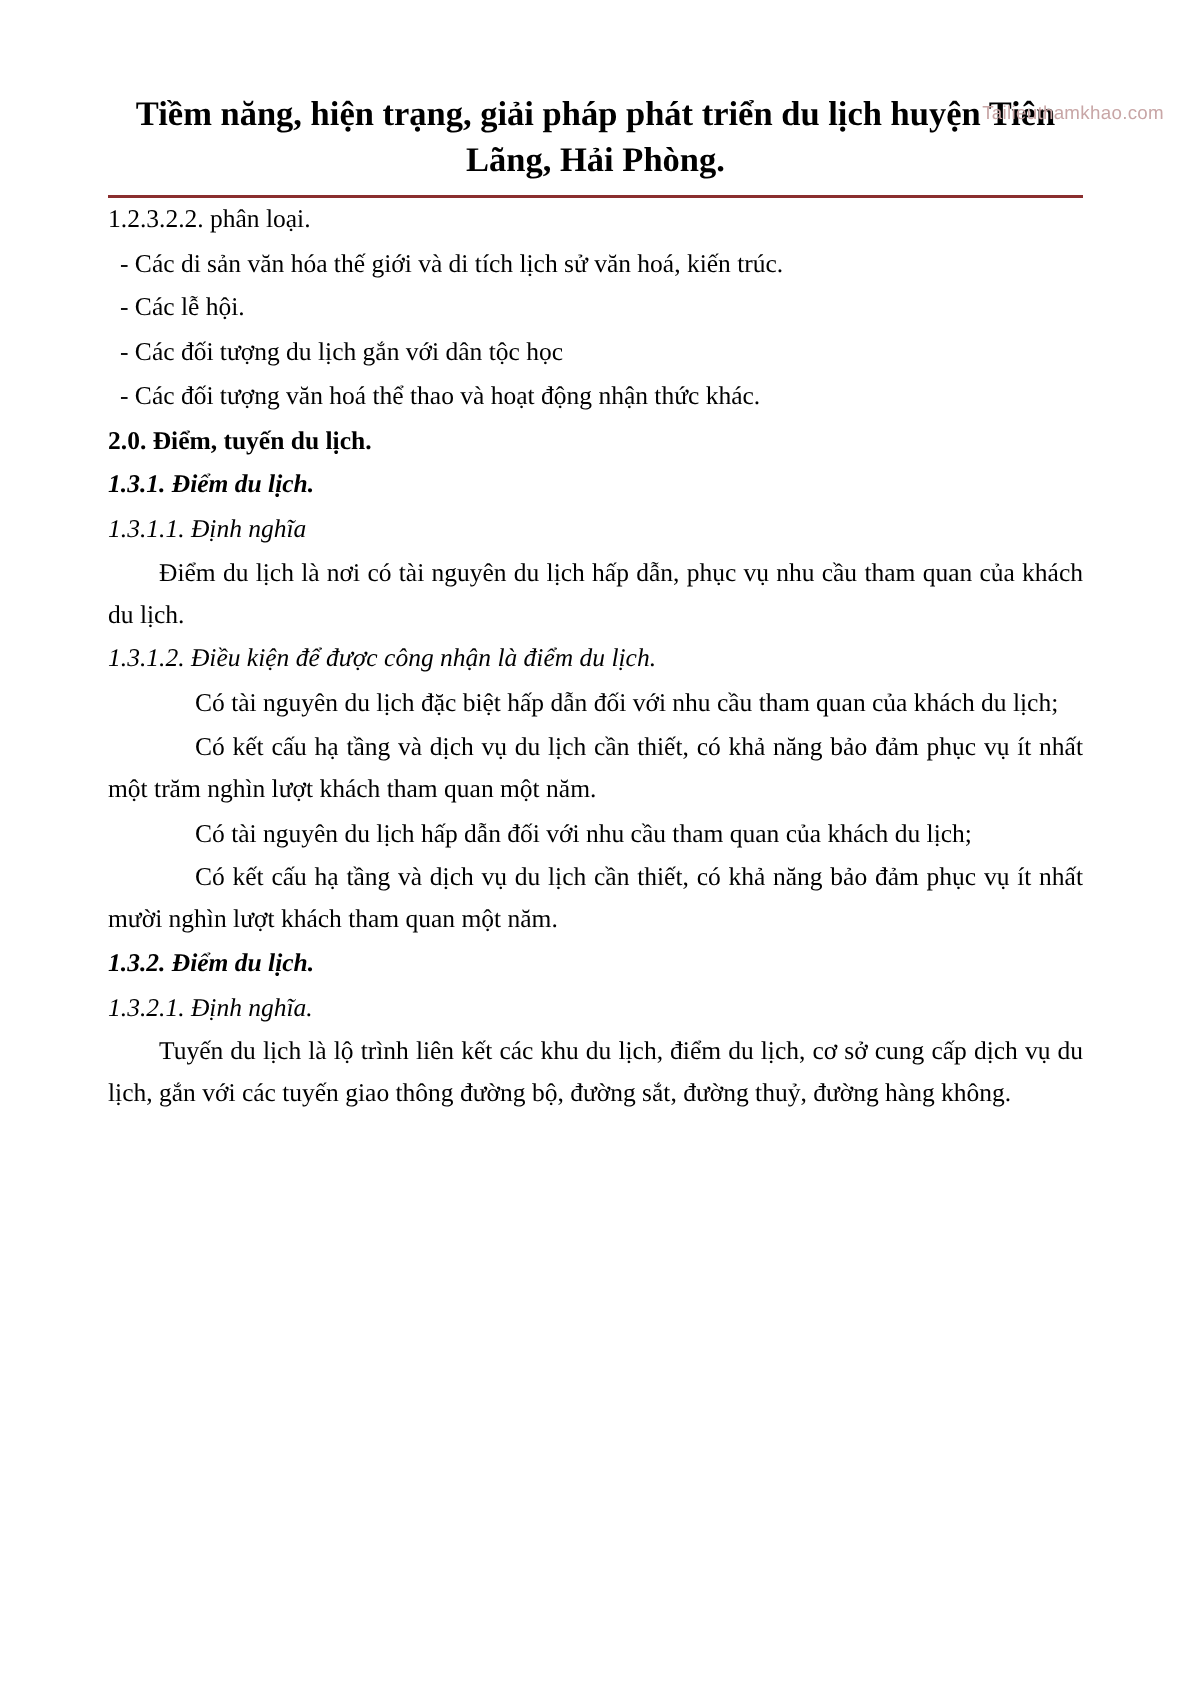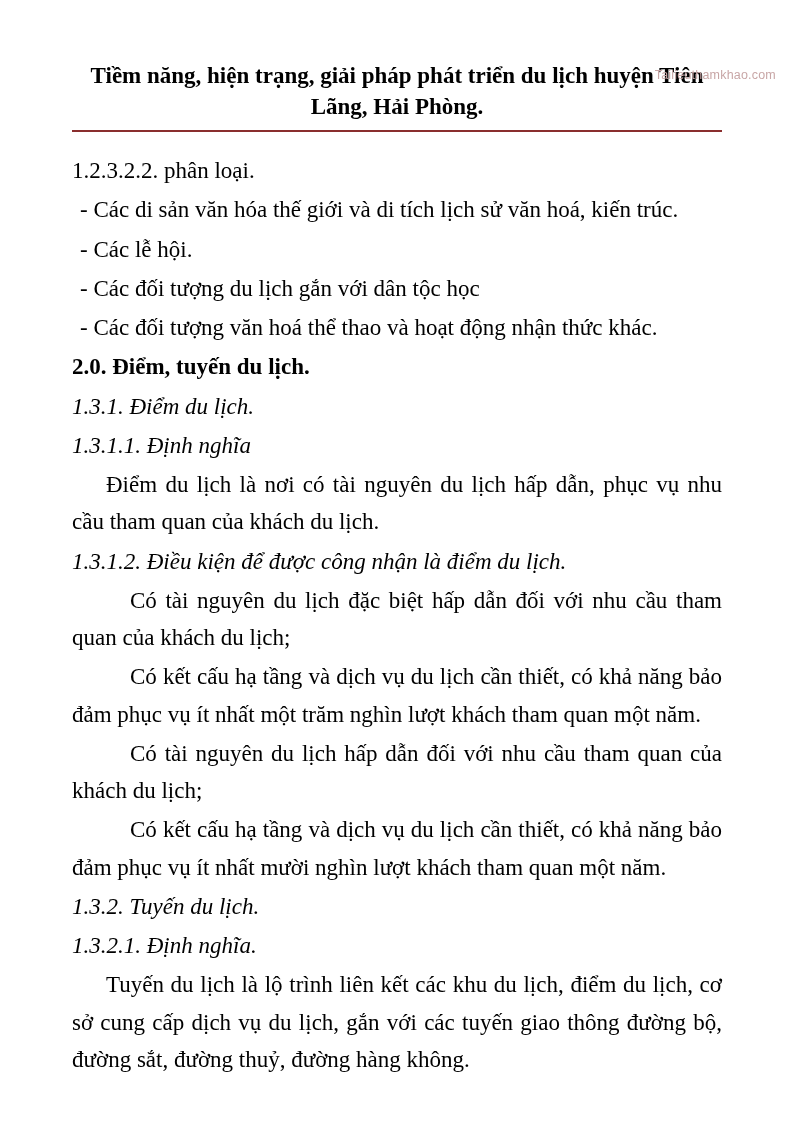--- a/index.html
+++ b/index.html
@@ -38,37 +38,36 @@
     font-size: 23px;
     line-height: 1.35;
     padding-bottom: 6px;
   }
   .header-rule {
     border-bottom: 2.5px solid #8a2e2e;
     width: 100%;
     margin-top: 2px;
   }
   .content {
-    margin-top: 20px;
-    font-size: 23px;
+    font-size: 17px;
     line-height: 1.62;
   }
   .content p {
     margin: 0 0 2px 0;
   }
   .p-plain {
     text-align: justify;
   }
   .indent-1 { text-indent: 34px; }
   .indent-2 { text-indent: 58px; }
   .dash {
     padding-left: 8px;
   }
   .bold { font-weight: bold; }
-  .bolditalic { font-weight: normal; font-style: italic; }
+  .bolditalic { font-weight: bold; font-style: italic; }
   .italic { font-style: italic; }
   .footer {
     position: absolute;
     left: 72px;
     right: 72px;
     bottom: 30px;
   }
   .footer-rule {
     border-top: 2.5px solid #8a2e2e;
     width: 100%;
@@ -104,21 +103,21 @@
     <p class="p-plain dash">- Các đối tượng văn hoá thể thao và hoạt động nhận thức khác.</p>
     <p class="p-plain bold">2.0. Điểm, tuyến du lịch.</p>
     <p class="p-plain bolditalic">1.3.1. Điểm du lịch.</p>
     <p class="p-plain italic">1.3.1.1. Định nghĩa</p>
     <p class="p-plain indent-1">Điểm du lịch là nơi có tài nguyên du lịch hấp dẫn, phục vụ nhu cầu tham quan của khách du lịch.</p>
     <p class="p-plain italic">1.3.1.2. Điều kiện để được công nhận là điểm du lịch.</p>
     <p class="p-plain indent-2">Có tài nguyên du lịch đặc biệt hấp dẫn đối với nhu cầu tham quan của khách du lịch;</p>
     <p class="p-plain indent-2">Có kết cấu hạ tầng và dịch vụ du lịch cần thiết, có khả năng bảo đảm phục vụ ít nhất một trăm nghìn lượt khách tham quan một năm.</p>
     <p class="p-plain indent-2">Có tài nguyên du lịch hấp dẫn đối với nhu cầu tham quan của khách du lịch;</p>
     <p class="p-plain indent-2">Có kết cấu hạ tầng và dịch vụ du lịch cần thiết, có khả năng bảo đảm phục vụ ít nhất mười nghìn lượt khách tham quan một năm.</p>
-    <p class="p-plain bolditalic">1.3.2. Tuyến du lịch.</p>
+    <p class="p-plain bolditalic">1.3.2. Điểm du lịch.</p>
     <p class="p-plain italic">1.3.2.1. Định nghĩa.</p>
     <p class="p-plain indent-1">Tuyến du lịch là lộ trình liên kết các khu du lịch, điểm du lịch, cơ sở cung cấp dịch vụ du lịch, gắn với các tuyến giao thông đường bộ, đường sắt, đường thuỷ, đường hàng không.</p>
 
   </div>
 
   <div class="footer">
     <div class="footer-rule"></div>
     <div class="footer-row">
       <div class="footer-left">Sinh viên: Vũ Thị Tâm, lớp VH1003</div>
       <div class="footer-right">7</div>

